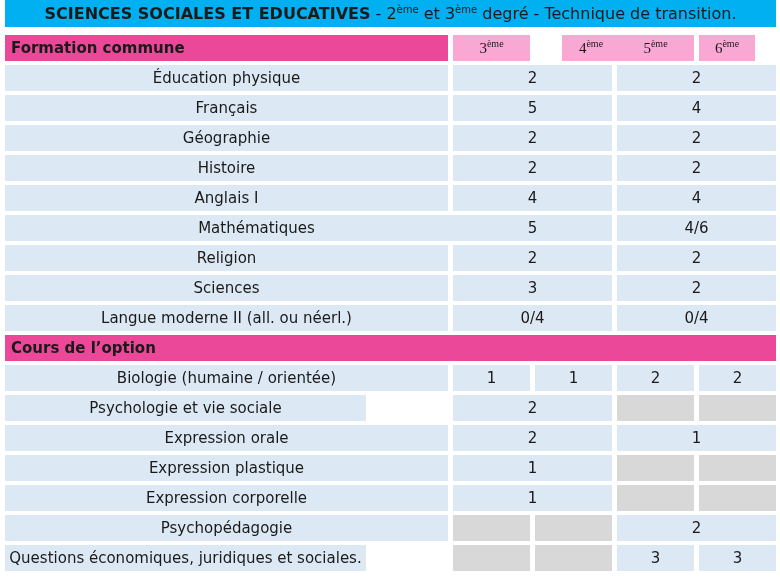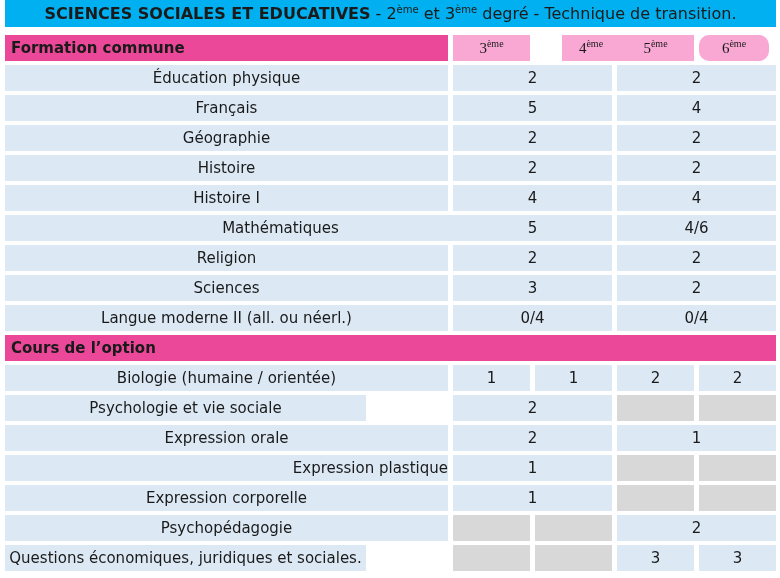--- a/index.html
+++ b/index.html
@@ -21,43 +21,43 @@
 <body>
 
 <div class="title-bar">
   <b>SCIENCES SOCIALES ET EDUCATIVES</b><span> - 2</span><sup>ème</sup><span> et 3</span><sup>ème</sup><span> degré - Technique de transition.</span>
 </div>
 
 <div class="cell sec" style="left:5px;top:35px;width:443px;">Formation commune</div>
 <div class="cell hdr" style="left:453px;top:35px;width:77px;"><span>3</span><sup>ème</sup></div>
 <div class="cell hdr" style="left:562px;top:35px;width:58px;"><span>4</span><sup>ème</sup></div>
 <div class="cell hdr" style="left:617px;top:35px;width:77px;"><span>5</span><sup>ème</sup></div>
-<div class="cell hdr" style="left:699px;top:35px;width:70px;border-radius:10px;"><span>6</span><sup>ème</sup></div>
+<div class="cell hdr" style="left:699px;top:35px;width:56px;"><span>6</span><sup>ème</sup></div>
 
 <div class="cell lbl" style="left:5px;top:65px;width:443px;text-align:center;">Éducation physique</div>
 <div class="cell val" style="left:453px;top:65px;width:159px;">2</div>
 <div class="cell val" style="left:617px;top:65px;width:159px;">2</div>
 
 <div class="cell lbl" style="left:5px;top:95px;width:443px;">Français</div>
 <div class="cell val" style="left:453px;top:95px;width:159px;">5</div>
 <div class="cell val" style="left:617px;top:95px;width:159px;">4</div>
 
 <div class="cell lbl" style="left:5px;top:125px;width:443px;">Géographie</div>
 <div class="cell val" style="left:453px;top:125px;width:159px;">2</div>
 <div class="cell val" style="left:617px;top:125px;width:159px;">2</div>
 
 <div class="cell lbl" style="left:5px;top:155px;width:443px;">Histoire</div>
 <div class="cell val" style="left:453px;top:155px;width:159px;">2</div>
 <div class="cell val" style="left:617px;top:155px;width:159px;">2</div>
 
-<div class="cell lbl" style="left:5px;top:185px;width:443px;">Histoire I</div>
+<div class="cell lbl" style="left:5px;top:185px;width:443px;">Anglais I</div>
 <div class="cell val" style="left:453px;top:185px;width:159px;">4</div>
 <div class="cell val" style="left:617px;top:185px;width:159px;">4</div>
 
-<div class="cell lbl" style="left:5px;top:215px;width:503px;padding-left:24px;">Mathématiques</div>
+<div class="cell lbl" style="left:5px;top:215px;width:503px;">Mathématiques</div>
 <div class="cell val" style="left:453px;top:215px;width:159px;">5</div>
 <div class="cell val" style="left:617px;top:215px;width:159px;">4/6</div>
 
 <div class="cell lbl" style="left:5px;top:245px;width:443px;">Religion</div>
 <div class="cell val" style="left:453px;top:245px;width:159px;">2</div>
 <div class="cell val" style="left:617px;top:245px;width:159px;">2</div>
 
 <div class="cell lbl" style="left:5px;top:275px;width:443px;">Sciences</div>
 <div class="cell val" style="left:453px;top:275px;width:159px;">3</div>
 <div class="cell val" style="left:617px;top:275px;width:159px;">2</div>
@@ -76,21 +76,21 @@
 
 <div class="cell lbl" style="left:5px;top:395px;width:361px;">Psychologie et vie sociale</div>
 <div class="cell val" style="left:453px;top:395px;width:159px;">2</div>
 <div class="cell empty" style="left:617px;top:395px;width:77px;"></div>
 <div class="cell empty" style="left:699px;top:395px;width:77px;"></div>
 
 <div class="cell lbl" style="left:5px;top:425px;width:443px;">Expression orale</div>
 <div class="cell val" style="left:453px;top:425px;width:159px;">2</div>
 <div class="cell val" style="left:617px;top:425px;width:159px;">1</div>
 
-<div class="cell lbl" style="left:5px;top:455px;width:443px;text-align:right;">Expression plastique</div>
+<div class="cell lbl" style="left:5px;top:455px;width:443px;">Expression plastique</div>
 <div class="cell val" style="left:453px;top:455px;width:159px;">1</div>
 <div class="cell empty" style="left:617px;top:455px;width:77px;"></div>
 <div class="cell empty" style="left:699px;top:455px;width:77px;"></div>
 
 <div class="cell lbl" style="left:5px;top:485px;width:443px;">Expression corporelle</div>
 <div class="cell val" style="left:453px;top:485px;width:159px;">1</div>
 <div class="cell empty" style="left:617px;top:485px;width:77px;"></div>
 <div class="cell empty" style="left:699px;top:485px;width:77px;"></div>
 
 <div class="cell lbl" style="left:5px;top:515px;width:443px;">Psychopédagogie</div>

